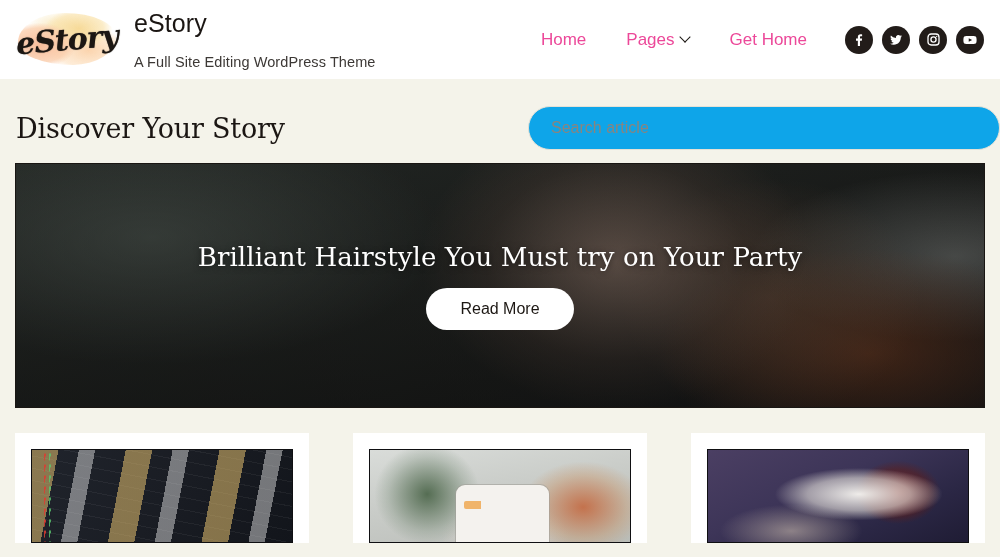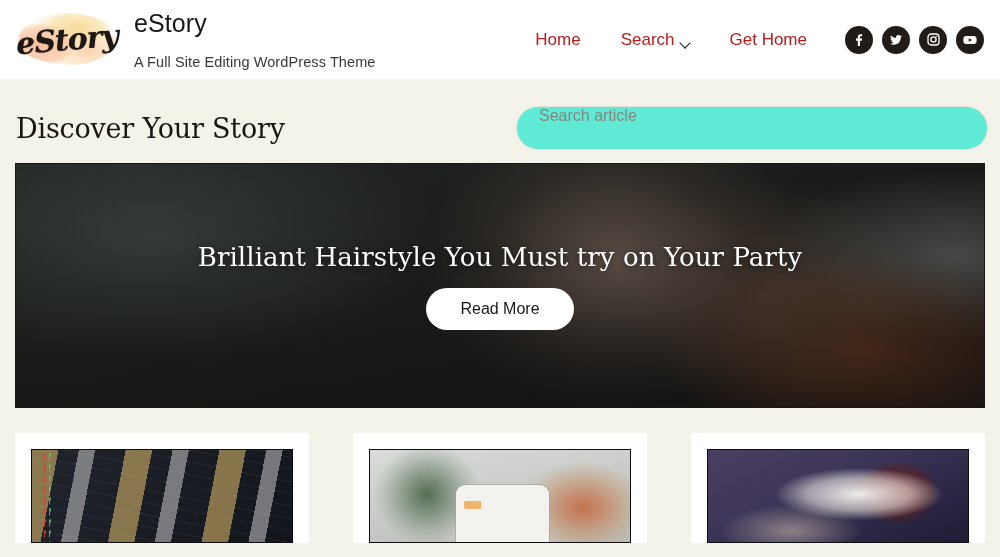--- a/index.html
+++ b/index.html
@@ -57,22 +57,22 @@
   .brand-tagline {
     font-size: 14.5px; color: #3c3835; margin-top: 16px; letter-spacing: .1px;
   }
 
   .header-right {
     margin-left: auto;
     display: flex; align-items: center; gap: 0;
   }
   .main-nav { display: flex; align-items: center; gap: 0; }
   .nav-item {
-    font-size: 17px; color: #b91c1c; padding: 0 20px;
-    display: flex; align-items: flex-end; gap: 6px;
+    font-size: 17px; color: #ec4899; padding: 0 20px;
+    display: flex; align-items: center; gap: 6px;
     cursor: pointer; white-space: nowrap;
   }
   .chev { width: 9px; height: 9px; display: inline-block; position: relative; top: -2px; }
   .chev::before {
     content: ""; position: absolute; left: 0; top: 0;
     width: 7px; height: 7px;
     border-right: 1.4px solid #1c1713; border-bottom: 1.4px solid #1c1713;
     transform: rotate(45deg);
   }
   .social-row { display: flex; align-items: center; gap: 9px; margin-left: 18px; }
@@ -80,35 +80,35 @@
     width: 28px; height: 28px; border-radius: 50%;
     background: #221c19;
     display: flex; align-items: center; justify-content: center;
     cursor: pointer;
   }
   .social-ico svg { display: block; }
 
   
   .discover-strip {
     display: flex; align-items: center;
-    padding: 14px 12px 0 16px;
+    padding: 14px 0 0 16px;
     height: 84px;
   }
   .discover-title {
     font-family: "DejaVu Serif", serif;
     font-size: 27px; font-weight: 400; color: #1b1613;
     letter-spacing: -.2px;
   }
   .search-wrap {
     margin-left: auto;
     width: 472px; height: 44px;
-    background: #5eead4;
+    background: #0ea5e9;
     border: 1px solid #e4e1d6;
     border-radius: 30px;
-    display: flex; align-items: flex-start;
+    display: flex; align-items: center;
     padding: 0 5px 0 22px;
   }
   .search-input {
     flex: 1; border: none; outline: none; background: transparent;
     font-family: "Liberation Sans", sans-serif;
     font-size: 16px; color: #46413d;
   }
   .search-input::placeholder { color: #8a847e; }
   .search-btn {
     width: 99px; height: 44px; border: none; border-radius: 24px;
@@ -219,21 +219,21 @@
       <div class="brand-tagline">A Full Site Editing WordPress Theme</div>
     </div>
   </div>
 
   <div class="header-right">
     <nav class="main-nav">
       <div class="nav-item">
         <span>Home</span>
       </div>
       <div class="nav-item">
-        <span>Search</span>
+        <span>Pages</span>
         <span class="chev"></span>
       </div>
       <div class="nav-item">
         <span>Get Home</span>
       </div>
     </nav>
 
     <div class="social-row">
       <a class="social-ico">
         <svg width="16" height="16" viewBox="0 0 24 24" fill="#fff">

